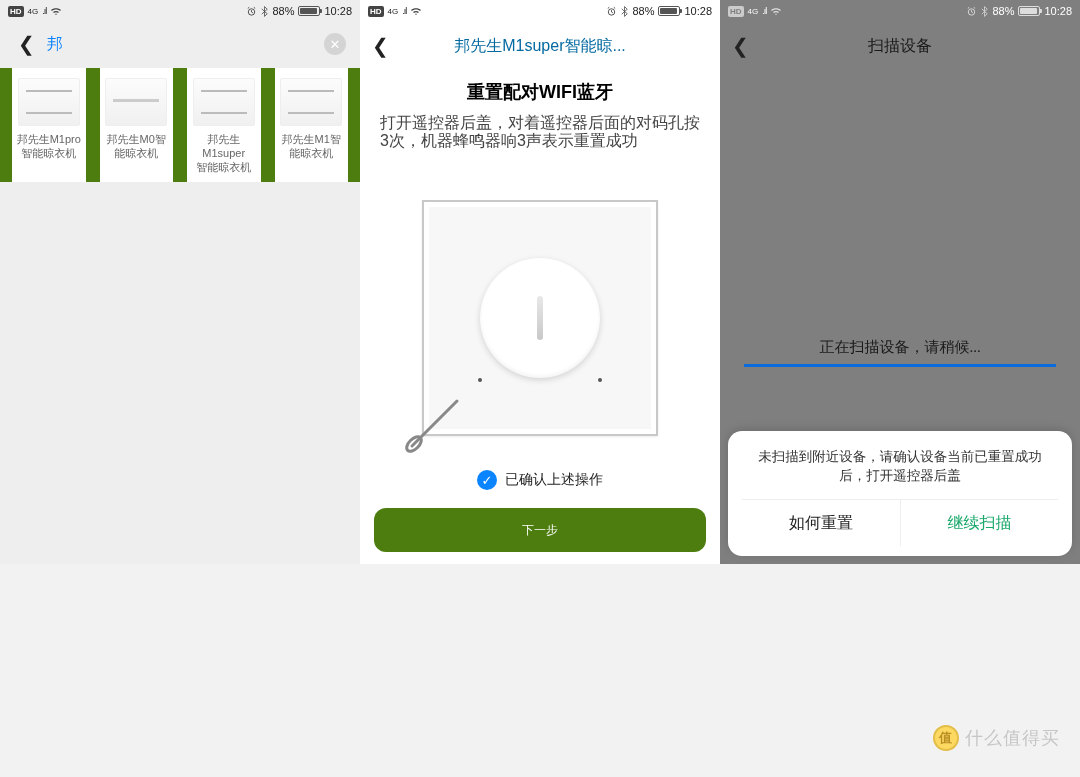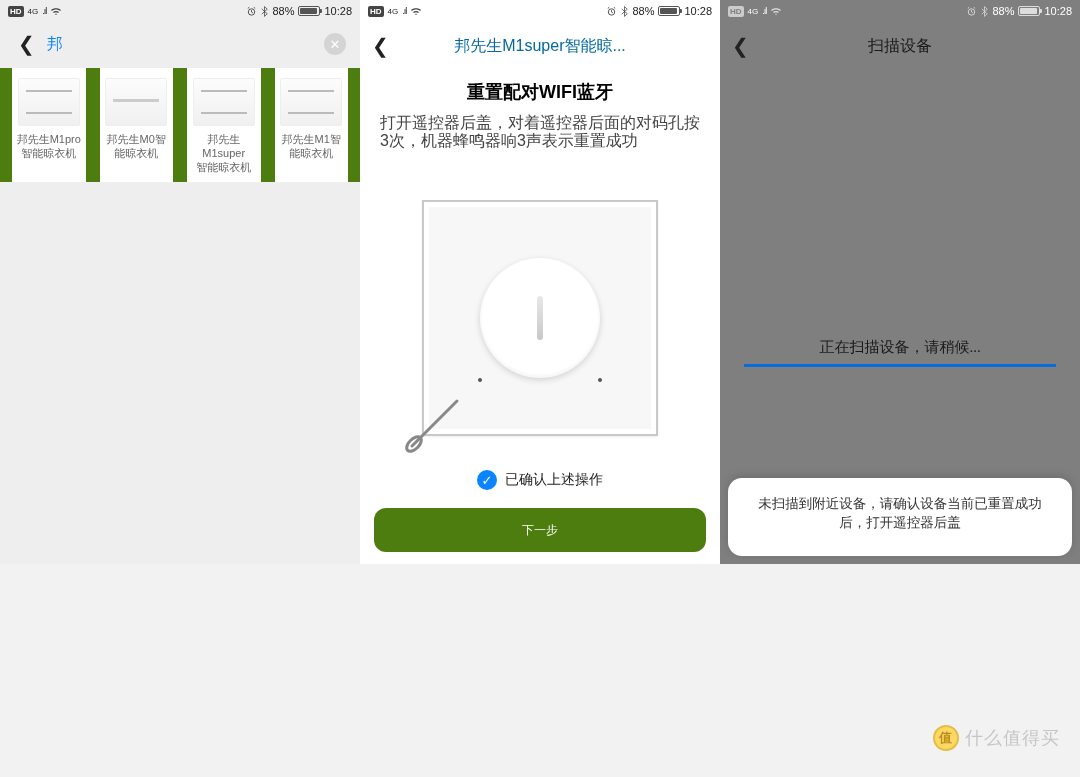--- a/index.html
+++ b/index.html
@@ -327,19 +327,27 @@
   <div class="r-head">
     <span class="back">❮</span>
     <span class="title">扫描设备</span>
   </div>
 
   <div class="scan-text">正在扫描设备，请稍候...</div>
   <div class="scan-line"></div>
 
   <div class="sheet">
     <div class="msg">未扫描到附近设备，请确认设备当前已重置成功后，打开遥控器后盖</div>
+    <div class="btns">
+      <div class="btn reset">
+        <span>如何重置</span>
+      </div>
+      <div class="btn cont" style="border-left:1px solid #eee;">
+        <span>继续扫描</span>
+      </div>
+    </div>
   </div>
 </div>
 
 <div class="wm">
   <span class="coin">值</span>
   <span>什么值得买</span>
 </div>
 
 </body></html>

